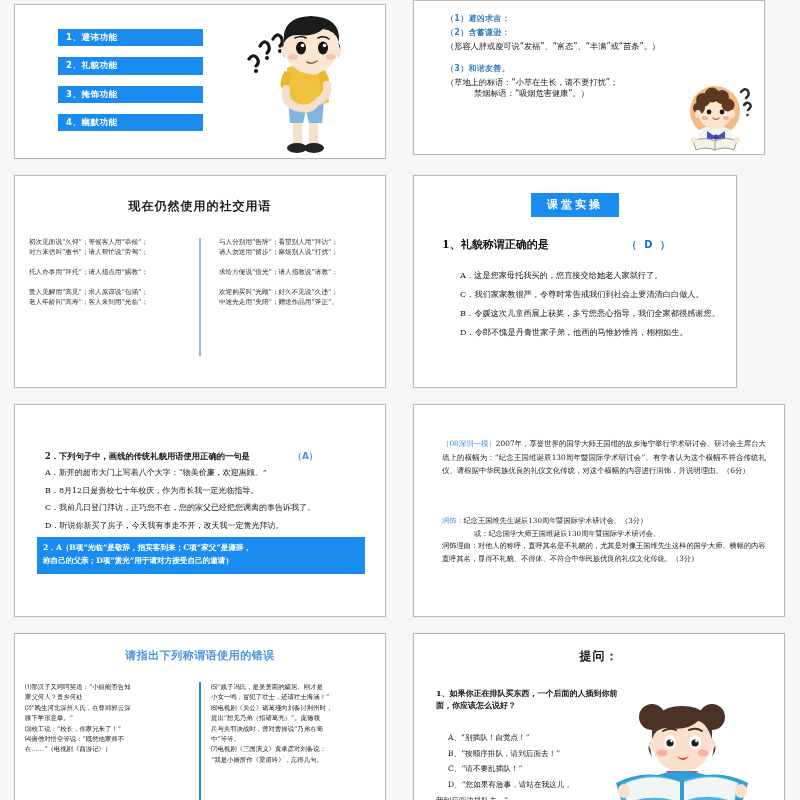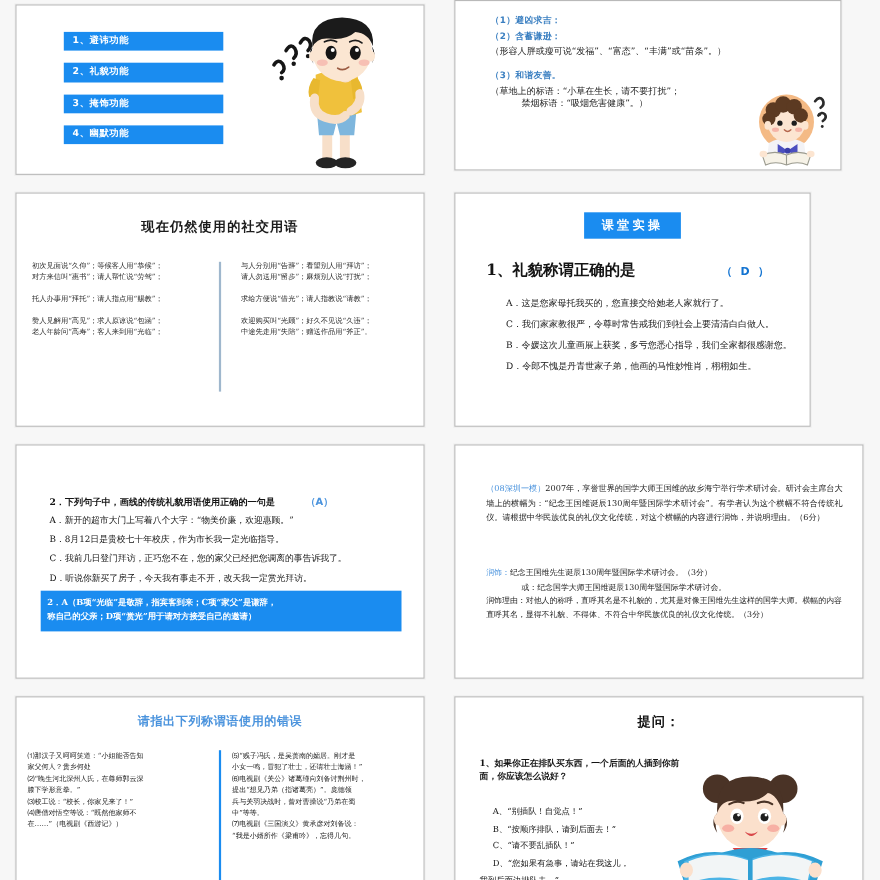--- a/index.html
+++ b/index.html
@@ -62,27 +62,27 @@
   .grp{margin-bottom:10px;}
   .line{font-size:6.6px;color:#2a2a2a;line-height:1.5;font-family:"DejaVu Serif",serif;white-space:nowrap;}
 
   
   .chip{
     position:absolute;left:50%;transform:translateX(-50%);top:17px;
     background:#1a8cf0;color:#fff;font-weight:bold;font-size:11px;
     letter-spacing:3px;padding:4px 16px 5px;
   }
   .qrow{position:absolute;top:61px;left:28px;right:20px;display:flex;align-items:baseline;}
-  .qtext{font-size:14px;font-weight:bold;color:#141414;font-family:"DejaVu Serif",serif;}
+  .qtext{font-size:11px;font-weight:bold;color:#141414;font-family:"DejaVu Serif",serif;}
   .ans{margin-left:78px;color:#1273d1;font-weight:bold;font-size:10px;letter-spacing:2px;}
   .opts{position:absolute;top:95px;left:46px;right:16px;}
   .opt{font-size:8.2px;color:#181818;line-height:1.1;margin-bottom:10px;font-family:"DejaVu Serif",serif;}
 
   
-  .s5 .qrow2{position:absolute;top:45px;left:30px;right:16px;display:flex;align-items:baseline;}
+  .s5 .qrow2{position:absolute;top:45px;left:30px;right:16px;display:flex;align-items:baseline;gap:15px;}
   .s5 .qtext2{font-size:8.3px;font-weight:bold;color:#141414;font-family:"DejaVu Serif",serif;}
   .s5 .ans2{margin-left:28px;color:#4a93dd;font-weight:bold;font-size:9px;}
   .s5 .opts2{position:absolute;top:63px;left:30px;right:12px;}
   .s5 .opt2{font-size:8px;color:#141414;line-height:1.15;margin-bottom:8.5px;font-family:"DejaVu Serif",serif;}
   .expl{
     position:absolute;left:22px;right:20px;top:132px;
     background:#1a8cf0;color:#fff;text-align:left;
     font-size:7.6px;font-weight:bold;line-height:1.7;
     padding:5px 6px 6px;font-family:"DejaVu Serif",serif;
   }

